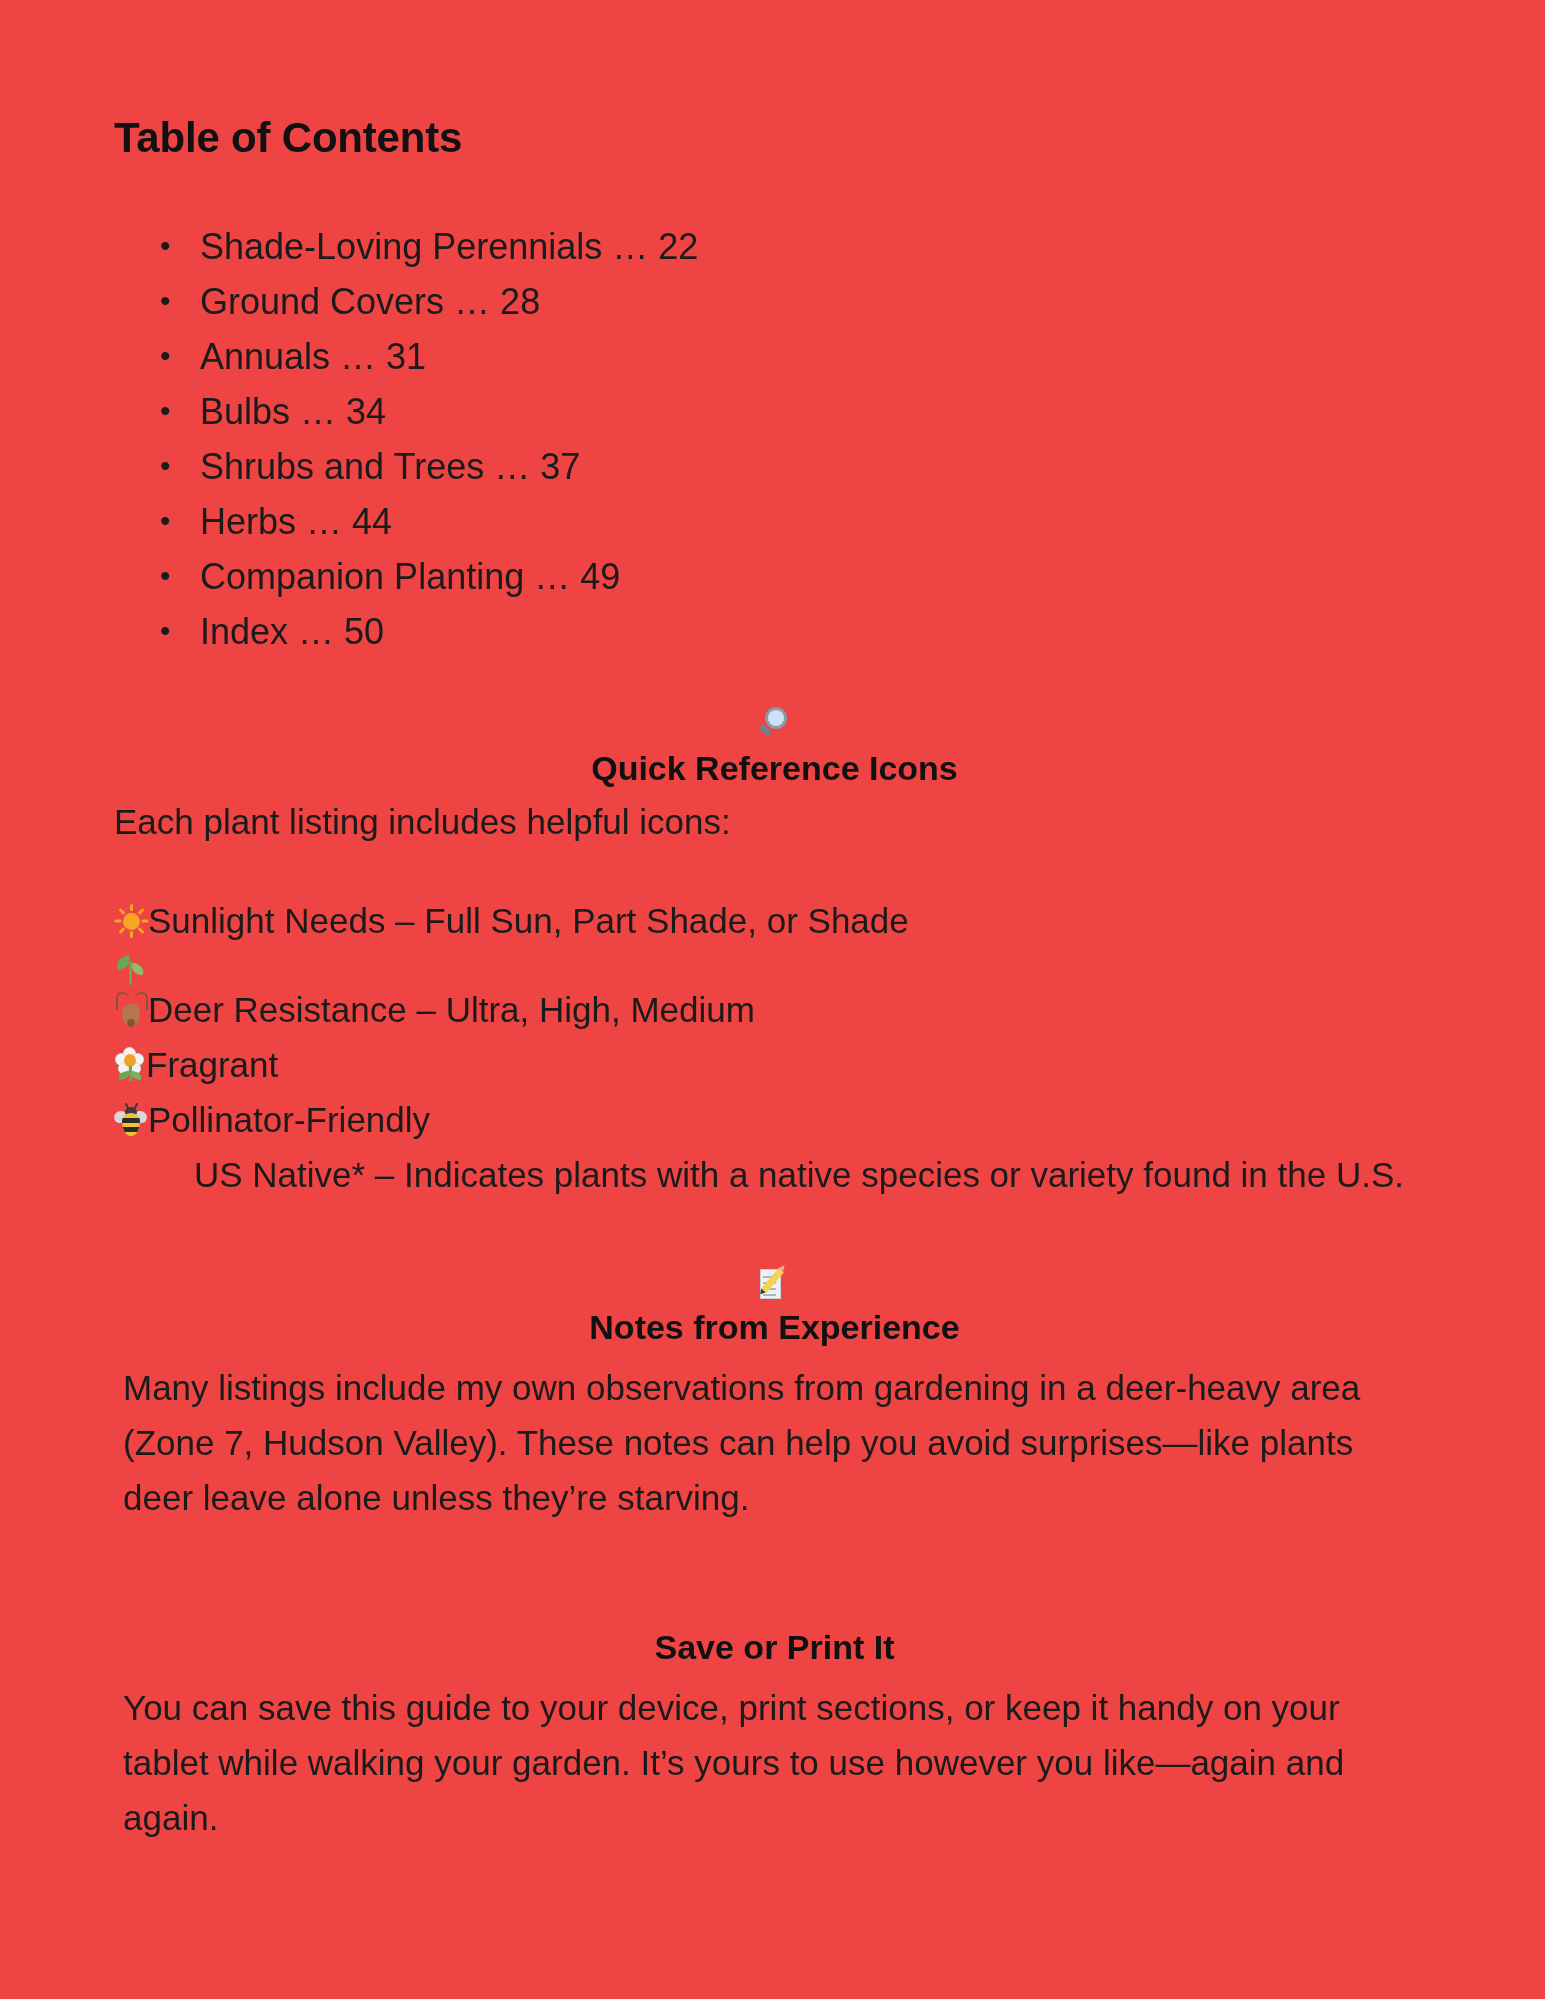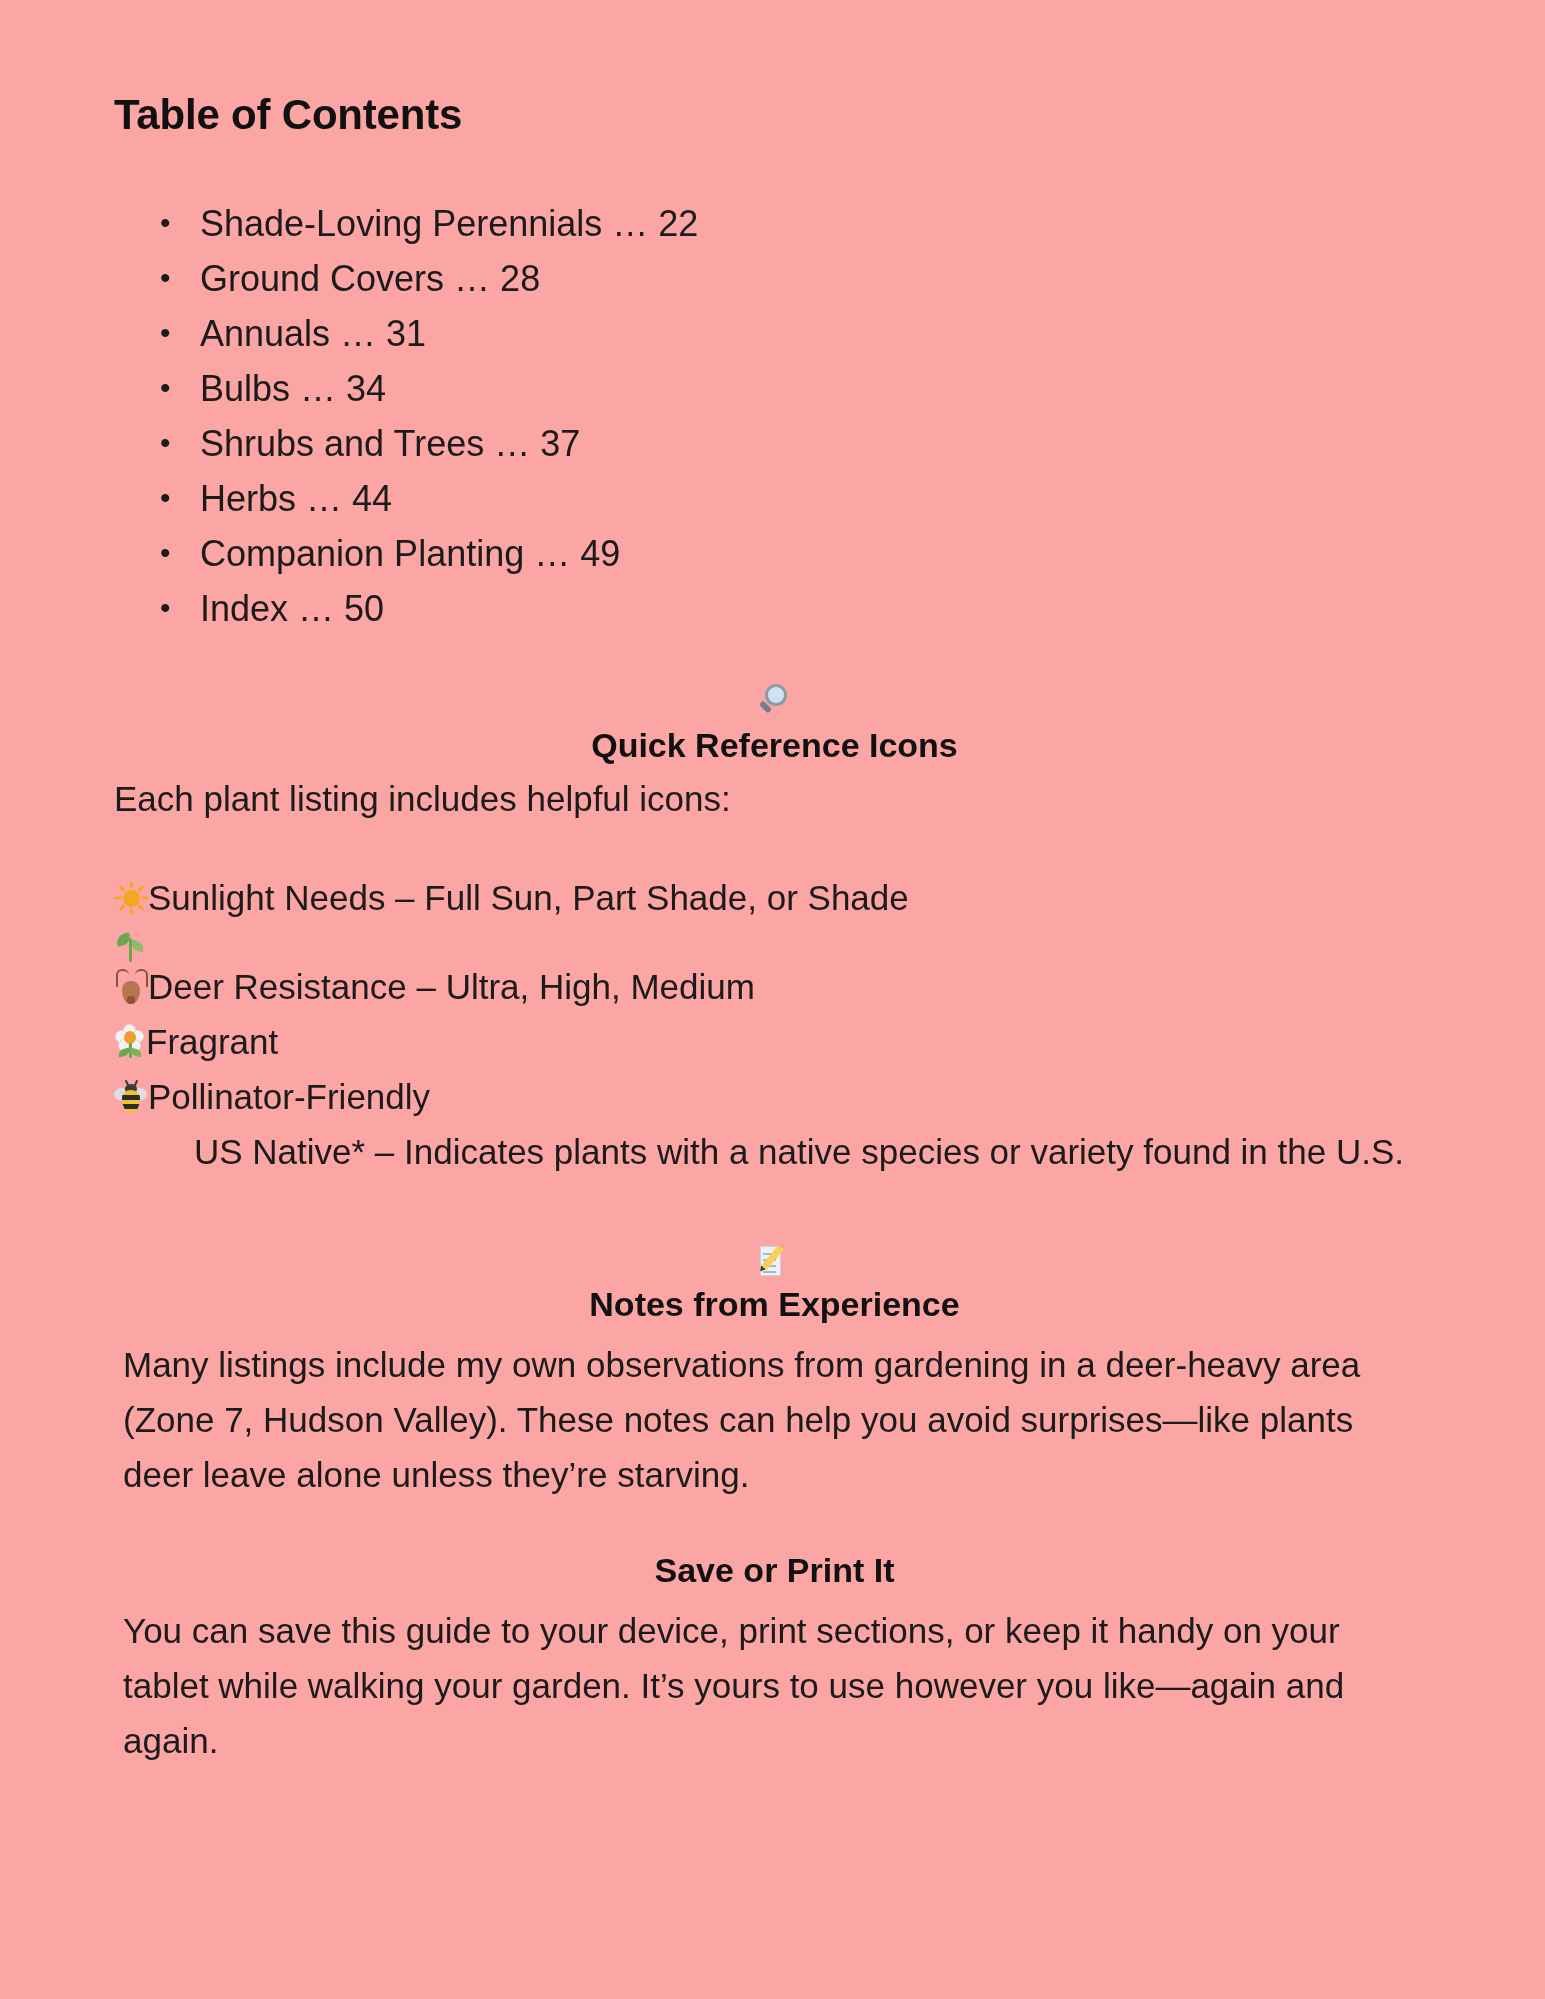--- a/index.html
+++ b/index.html
@@ -11,22 +11,22 @@
     width: 1545px;
     height: 1999px;
     font-family: "Liberation Sans", sans-serif;
     color: #121212;
     -webkit-font-smoothing: antialiased;
   }
   .page {
     box-sizing: border-box;
     width: 1545px;
     height: 1999px;
-    padding: 60px 110px 0 114px;
-    background: #fca5a5;
+    padding: 83px 110px 0 114px;
+    background: #ef4444;
     position: relative;
   }
 
   
   .doc-title {
     font-size: 42px;
     font-weight: 700;
     letter-spacing: -0.2px;
     margin: 30px 0 0 0;
     line-height: 1.2;
@@ -64,21 +64,21 @@
     color: #111111;
     line-height: 1.35;
     display: flex;
     align-items: center;
     gap: 9px;
     white-space: nowrap;
     flex-direction: column;
   }
   .heading-qri { margin: 44px 0 0 0; }
   .heading-notes { margin: 60px 0 0 0; justify-content: center; }
-  .heading-save { margin: 46px 0 0 0; }
+  .heading-save { margin: 100px 0 0 0; }
 
   .body-line {
     font-size: 35px;
     line-height: 55px;
     color: #1b1b1b;
     margin: 0;
   }
   .intro-line { margin-top: 2px; }
 
   

